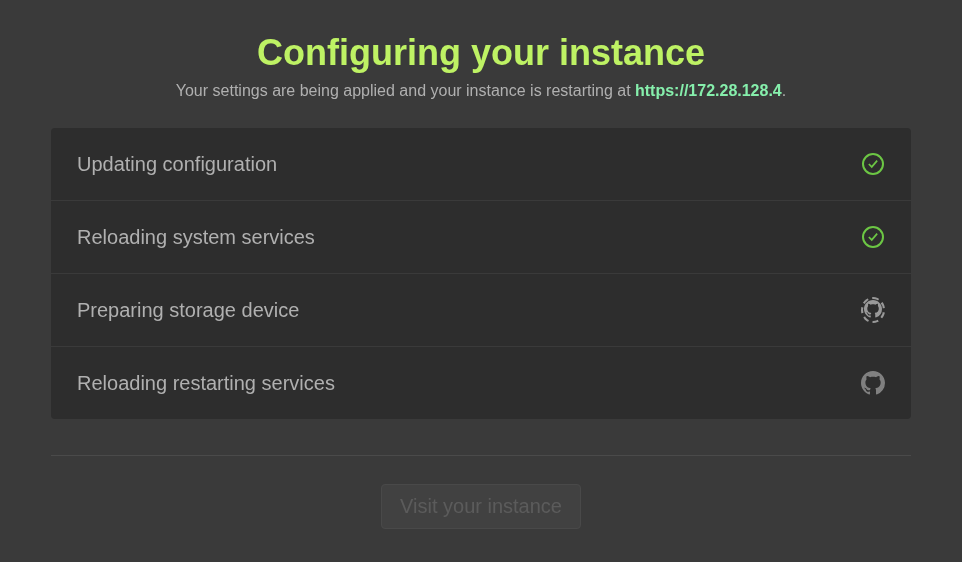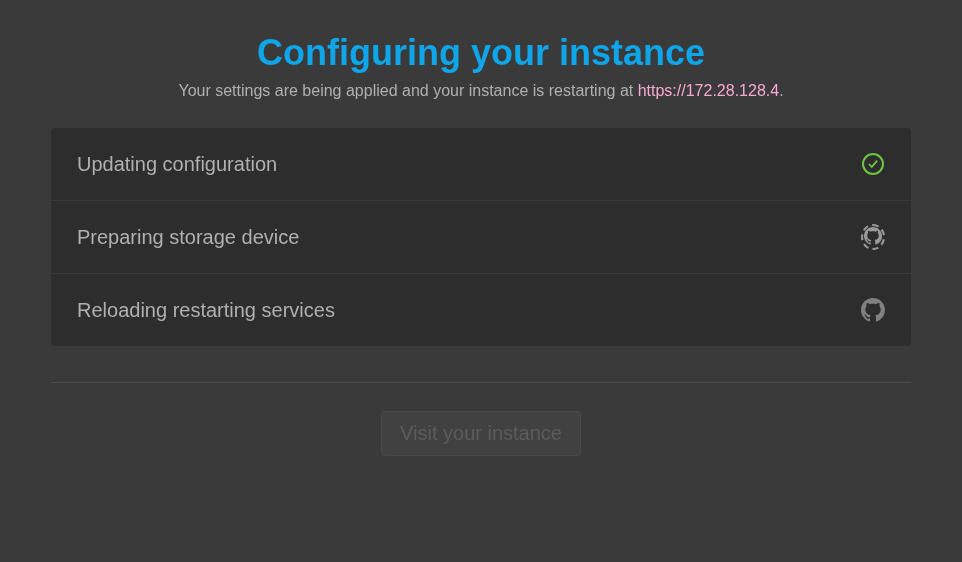--- a/index.html
+++ b/index.html
@@ -14,35 +14,35 @@
       font-family: -apple-system, BlinkMacSystemFont, "Segoe UI", Helvetica, Arial, sans-serif;
       overflow: hidden;
     }
     .container {
       padding: 32px 0 0 0;
       display: flex;
       flex-direction: column;
       align-items: center;
     }
     .page-title {
-      color: #0ea5e9;
+      color: #bef264;
       font-size: 36px;
       font-weight: 600;
       text-align: center;
       margin-bottom: 8px;
     }
     .subtitle {
       color: #b0b0b0;
       font-size: 16px;
       text-align: center;
       margin-bottom: 28px;
     }
     .subtitle .url {
-      color: #f9a8d4;
-      font-weight: 400;
+      color: #86efac;
+      font-weight: 700;
     }
     .steps-panel {
       width: 860px;
       background-color: #2d2d2d;
       border-radius: 4px;
       overflow: hidden;
     }
     .step-row {
       display: flex;
       justify-content: space-between;
@@ -121,20 +121,30 @@
       <span class="step-label">Updating configuration</span>
       <span class="status-icon">
         <span class="check-circle">
           <svg viewBox="0 0 12 12">
               <path d="M1 6 L4.5 9.5 L11 2" stroke="#6cc644" stroke-width="2" fill="none"></path>
             </svg>
         </span>
       </span>
     </div>
     <div class="step-row">
+      <span class="step-label">Reloading system services</span>
+      <span class="status-icon">
+        <span class="check-circle">
+          <svg viewBox="0 0 12 12">
+              <path d="M1 6 L4.5 9.5 L11 2" stroke="#6cc644" stroke-width="2" fill="none"></path>
+            </svg>
+        </span>
+      </span>
+    </div>
+    <div class="step-row">
       <span class="step-label">Preparing storage device</span>
       <span class="status-icon">
         <span class="octocat-icon spinning">
           <svg viewBox="0 0 16 16" fill="#999999">
             <path d="M8 0C3.58 0 0 3.58 0 8c0 3.54 2.29 6.53 5.47 7.59.4.07.55-.17.55-.38 0-.19-.01-.82-.01-1.49-2.01.37-2.53-.49-2.69-.94-.09-.23-.48-.94-.82-1.13-.28-.15-.68-.52-.01-.53.63-.01 1.08.58 1.23.82.72 1.21 1.87.87 2.33.66.07-.52.28-.87.51-1.07-1.78-.2-3.64-.89-3.64-3.95 0-.87.31-1.59.82-2.15-.08-.2-.36-1.02.08-2.12 0 0 .67-.21 2.2.82.64-.18 1.32-.27 2-.27.68 0 1.36.09 2 .27 1.53-1.04 2.2-.82 2.2-.82.44 1.1.16 1.92.08 2.12.51.56.82 1.27.82 2.15 0 3.07-1.87 3.75-3.65 3.95.29.25.54.73.54 1.48 0 1.07-.01 1.93-.01 2.2 0 .21.15.46.55.38A8.013 8.013 0 0016 8c0-4.42-3.58-8-8-8z"></path>
           </svg>
         </span>
       </span>
     </div>
     <div class="step-row">

